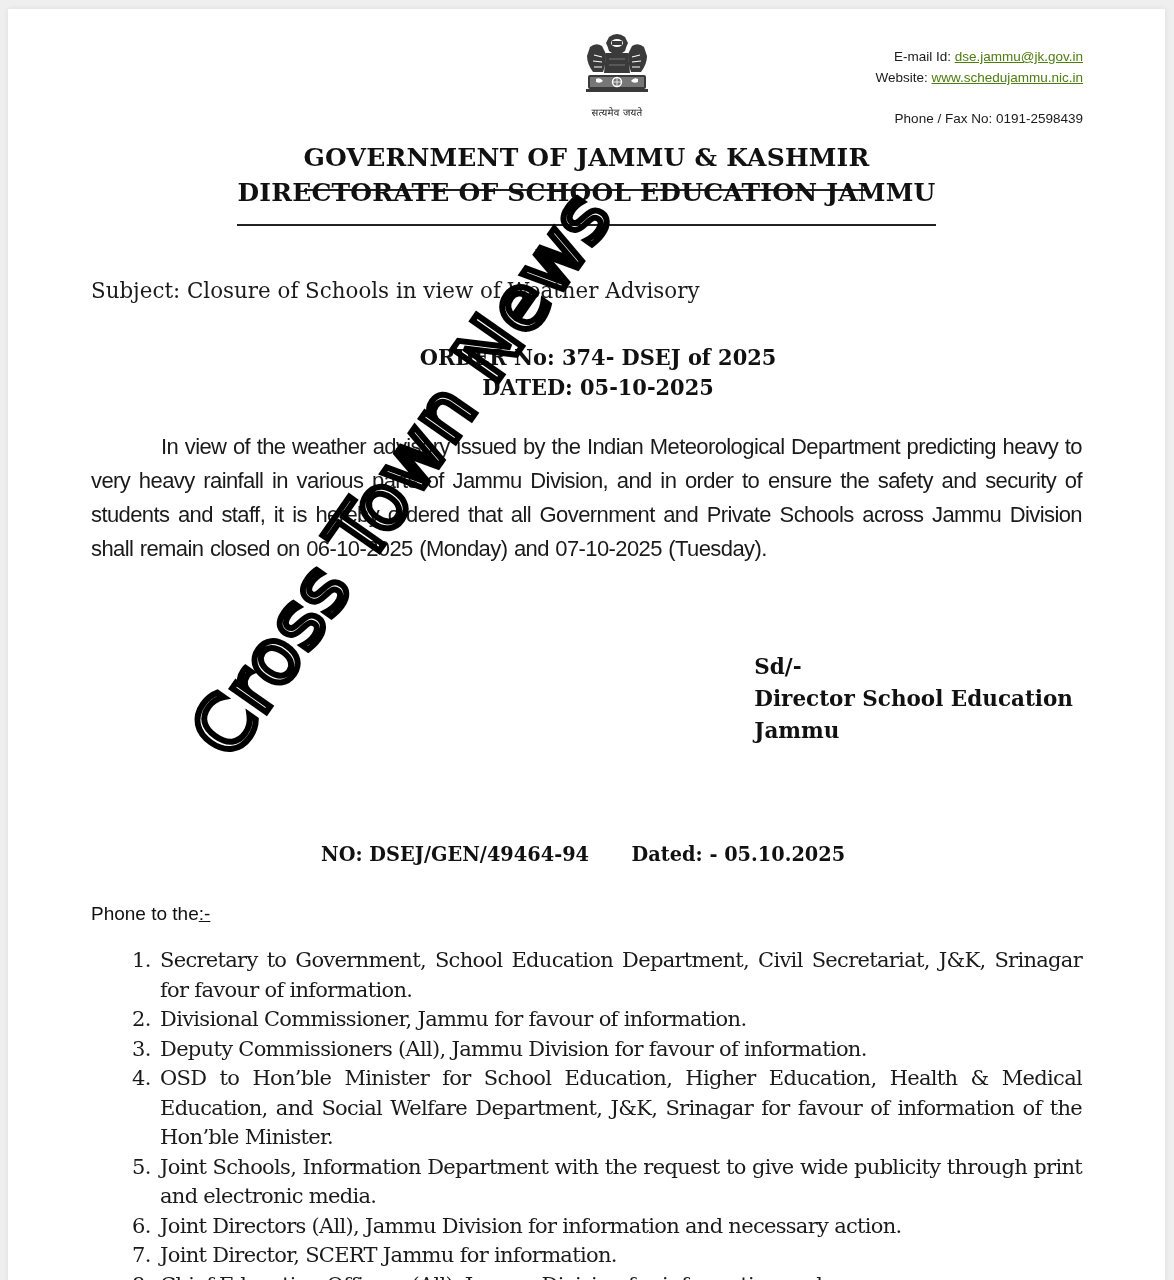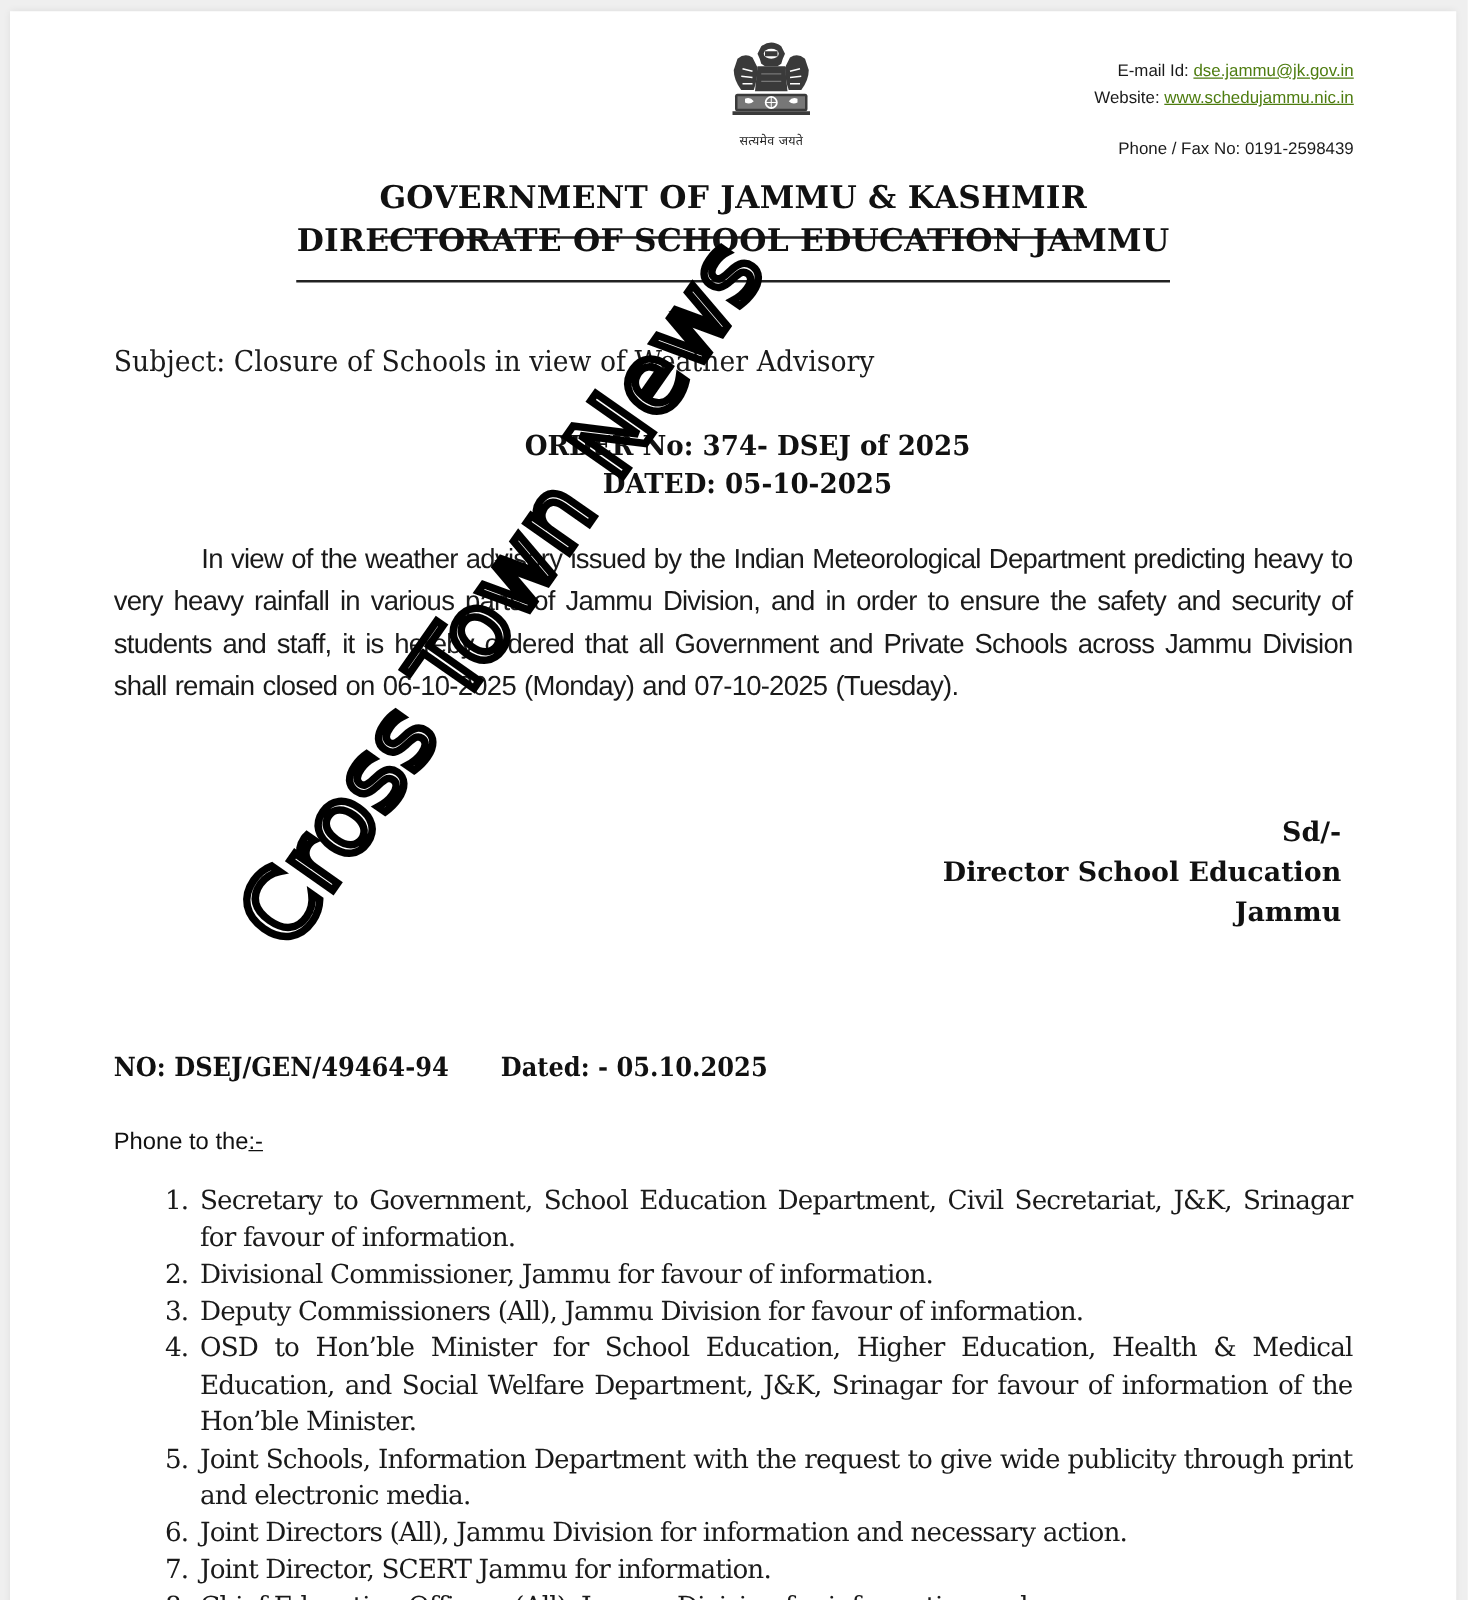--- a/index.html
+++ b/index.html
@@ -123,36 +123,35 @@
       text-indent: 70px;
       letter-spacing: -0.6px;
       word-spacing: 1px;
     }
 
     
     .signature {
       position: absolute;
       right: 92px;
       top: 642px;
-      text-align: right;
       font-family: "DejaVu Serif", serif;
       font-weight: bold;
       font-size: 21.5px;
       line-height: 32px;
       color: #111;
     }
 
     
     .refline {
       position: absolute;
       left: 83px;
       top: 832px;
       width: 984px;
       display: flex;
-      justify-content: flex-start;
+      justify-content: center;
       font-family: "DejaVu Serif", serif;
       font-weight: bold;
       font-size: 21px;
       color: #111;
     }
     .refline span { transform: scaleX(0.92); display: inline-block; }
     .refline .ref-no { transform-origin: left center; }
     .refline .ref-date { transform-origin: right center; }
 
     .copyto {

